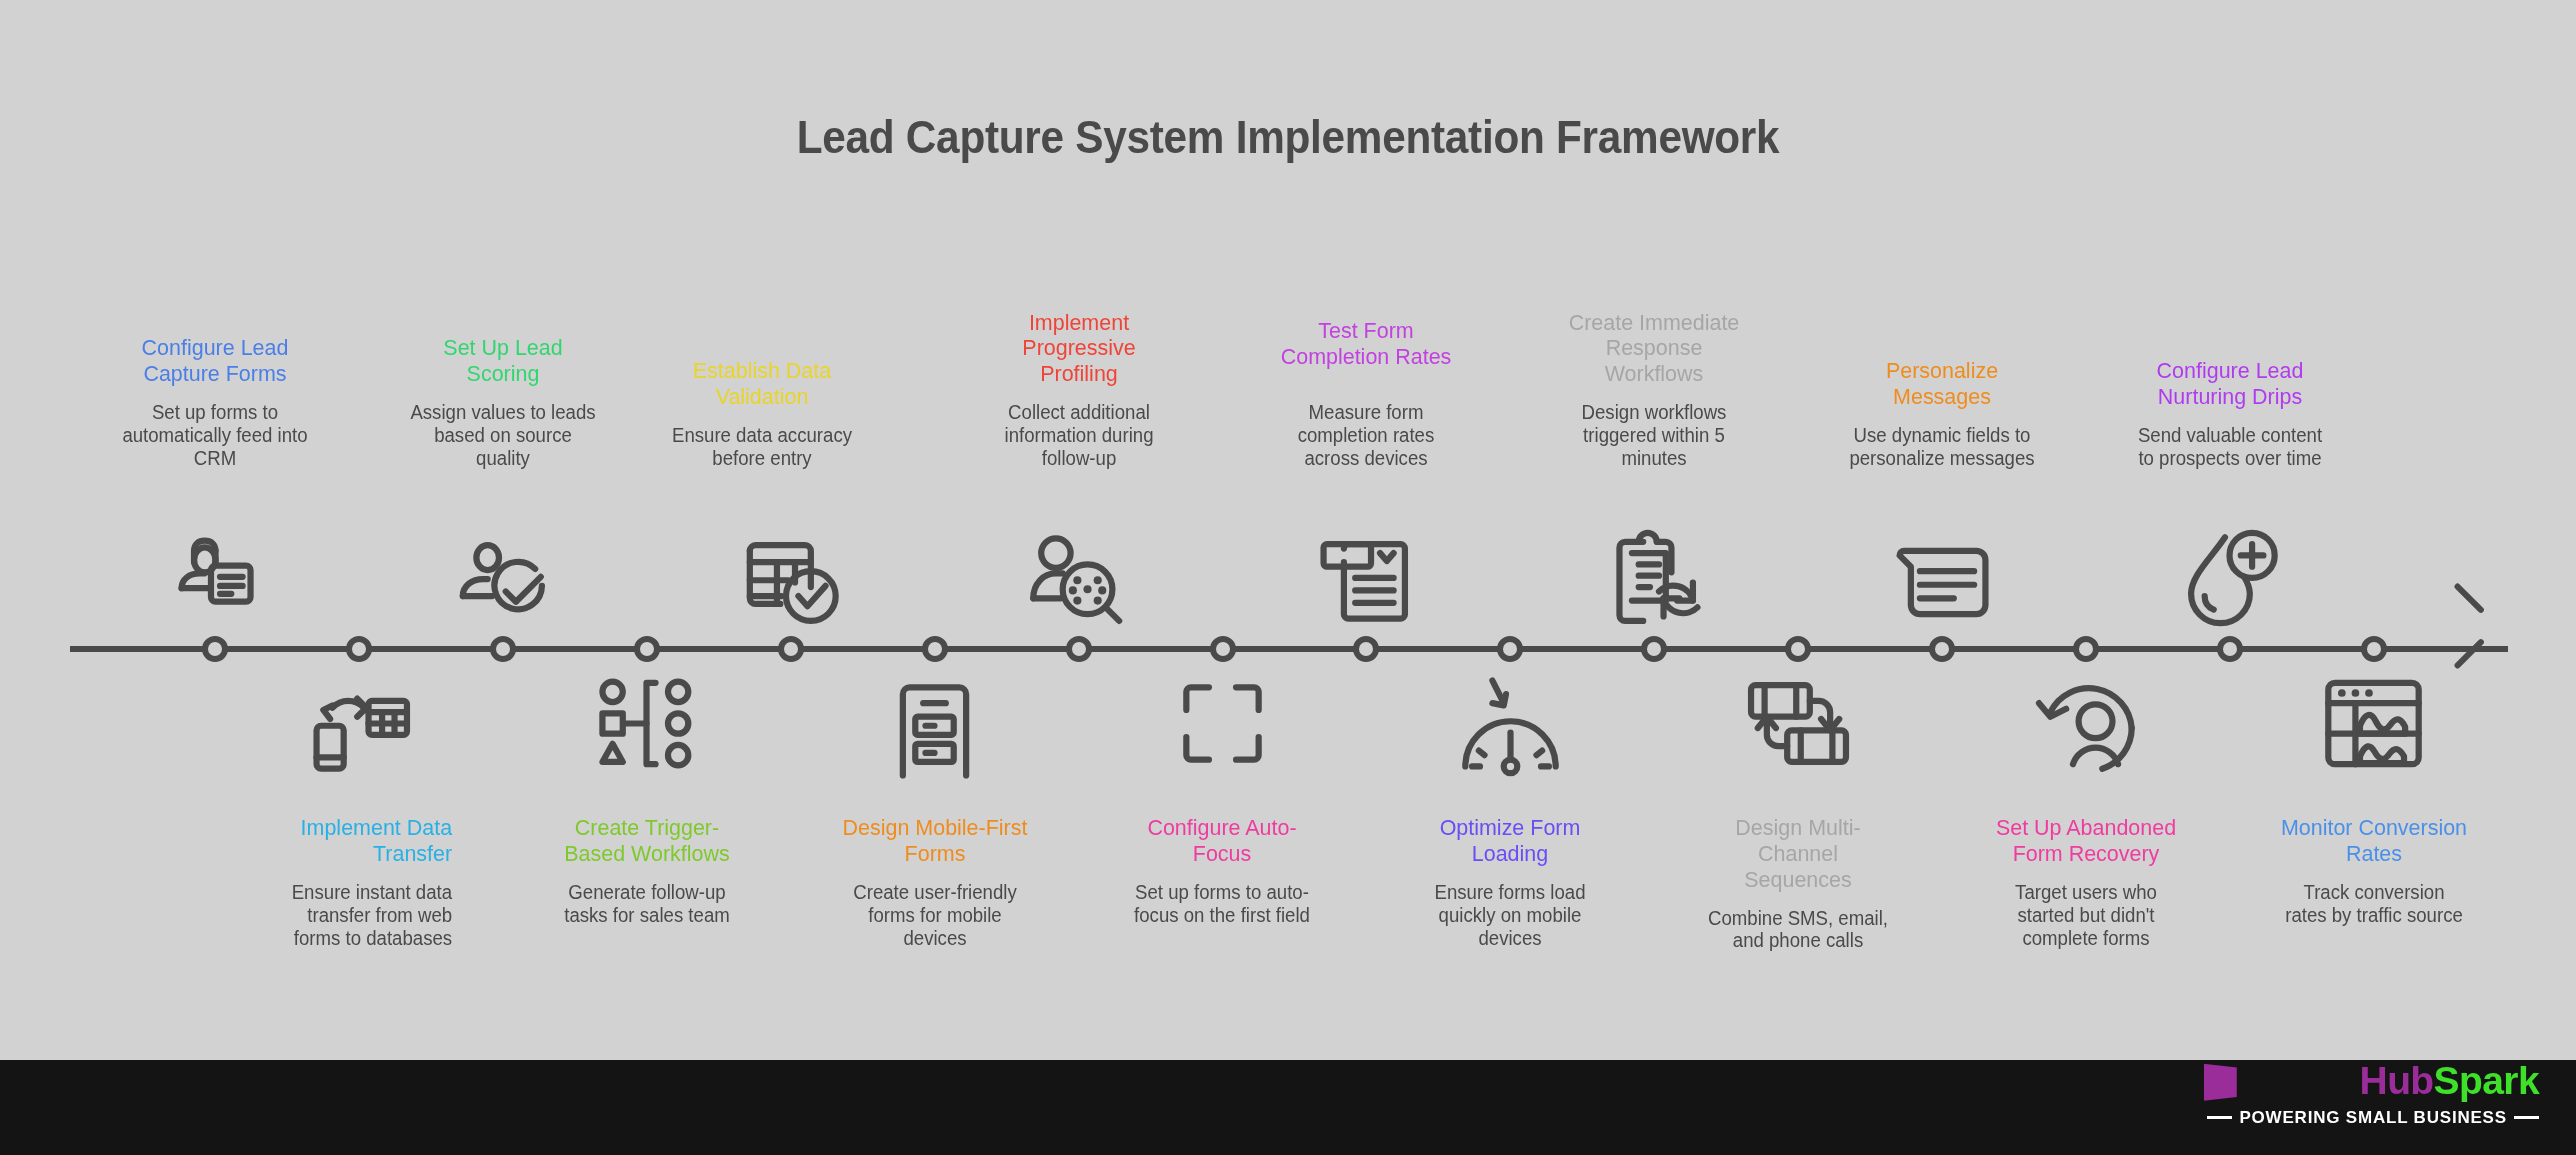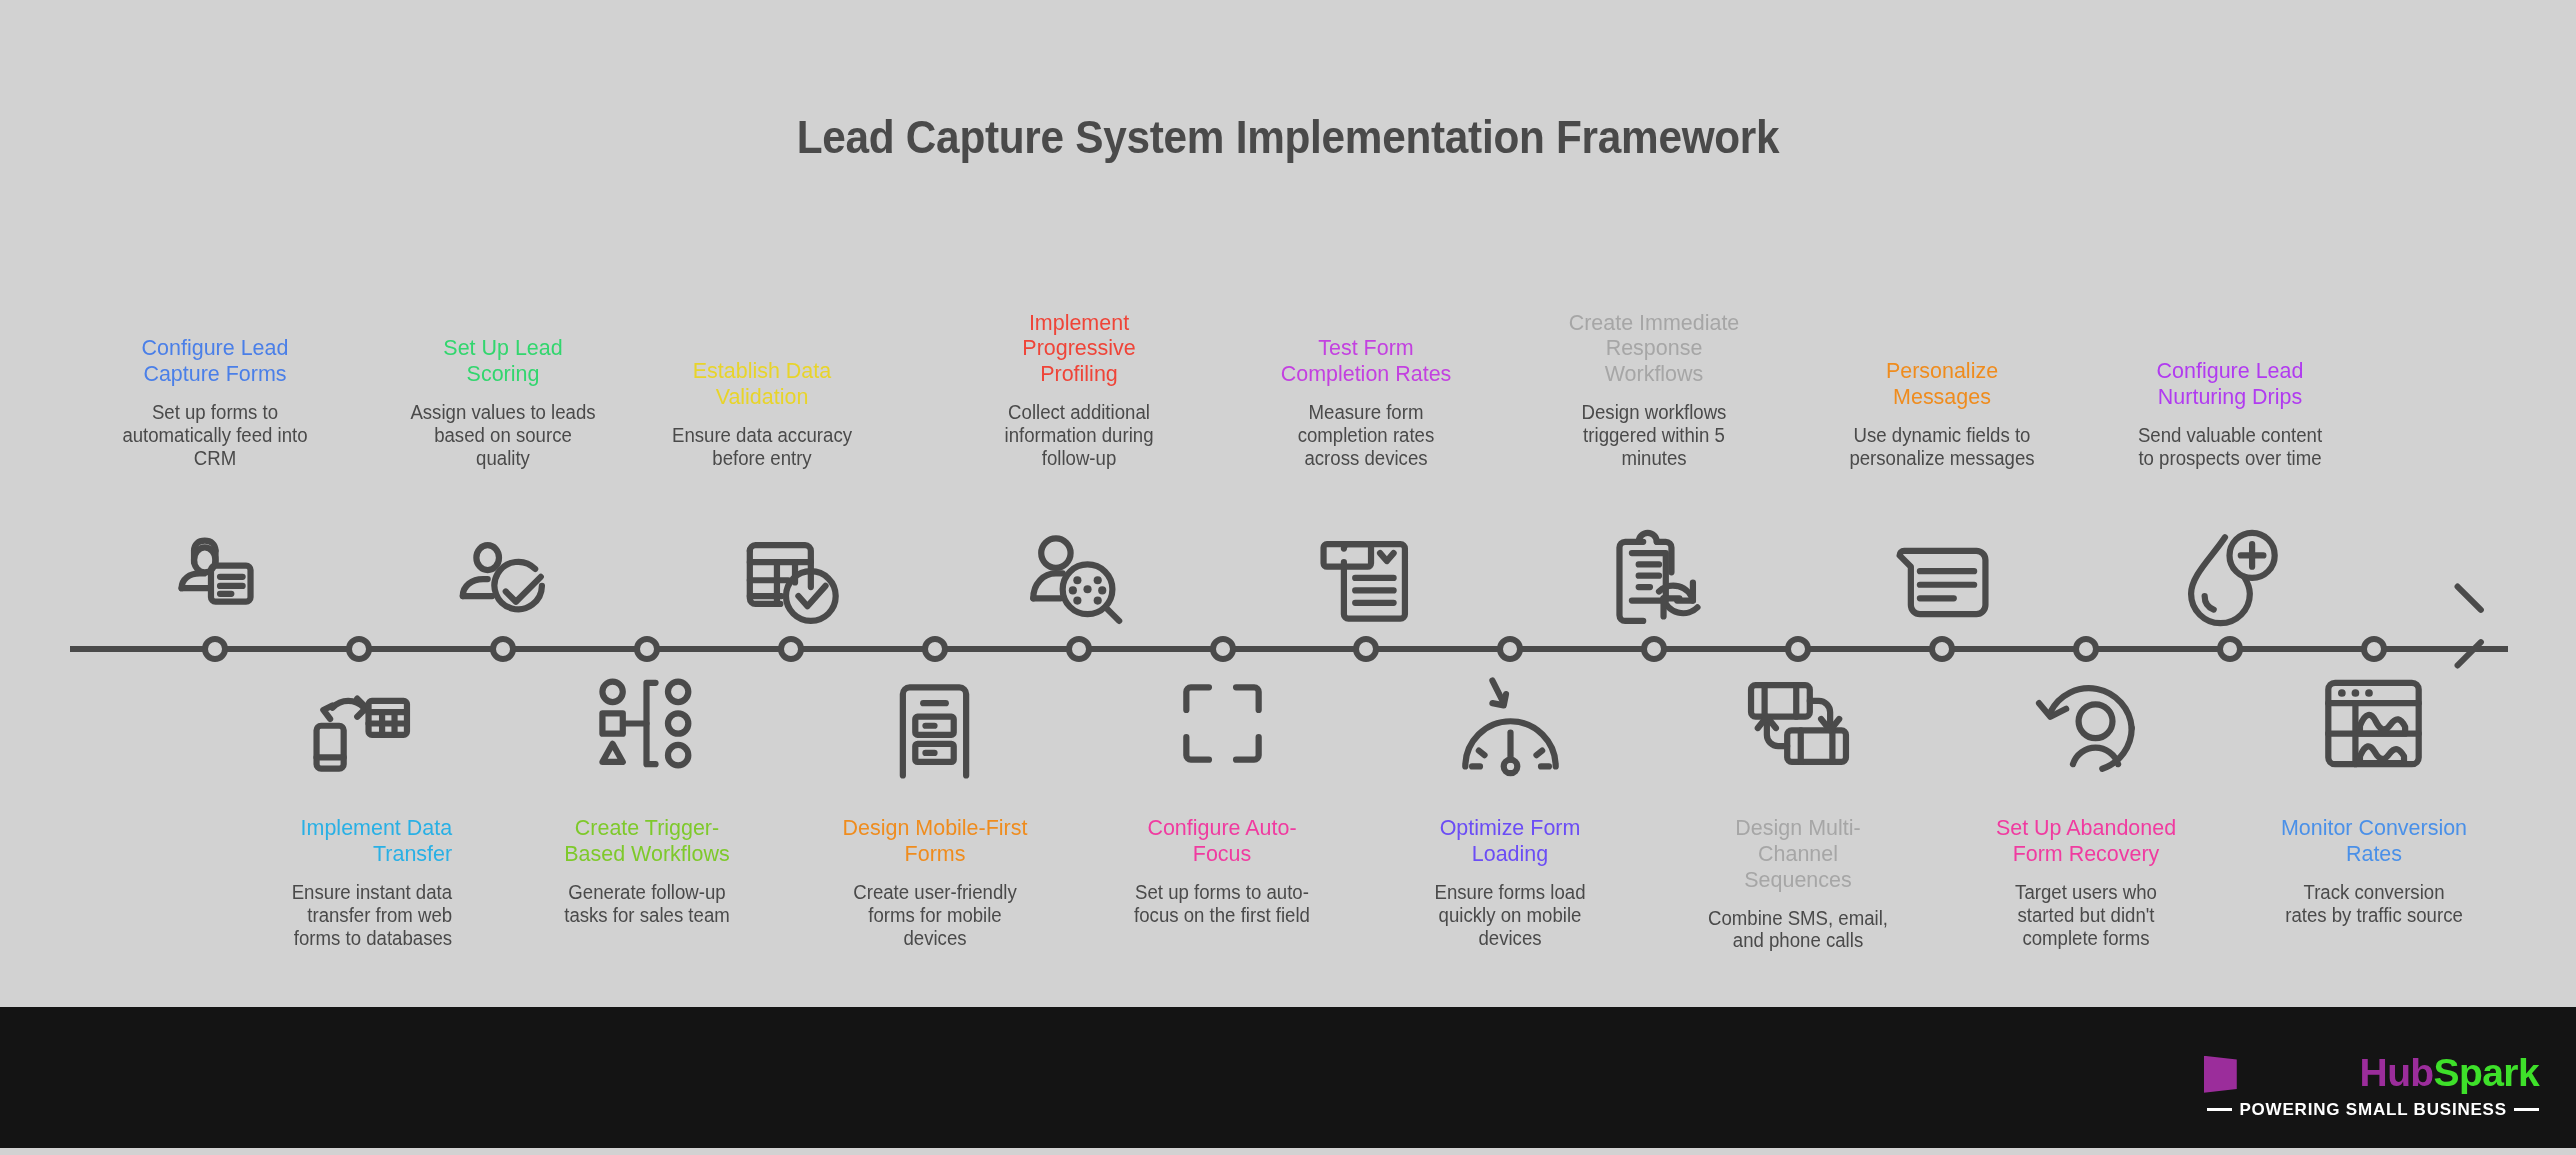--- a/index.html
+++ b/index.html
@@ -86,22 +86,22 @@
     position:absolute;
     width:113px; height:113px;
   }
   .icon.top { top:526px; }
   .icon.bot { top:667px; }
   .icon svg { width:100%; height:100%; display:block; }
 
   
   #footer {
     position:absolute;
-    left:0; bottom:8px;
-    width:2576px; height:141px;
+    left:0; bottom:0;
+    width:2576px; height:96px;
     background:#141414;
   }
   #logo {
     position:absolute;
     right:37px; bottom:28.5px;
     text-align:right;
   }
   #logo-word {
     font-size:39px;
     font-weight:bold;
@@ -187,21 +187,21 @@
         <div class="desc">Create user-friendly forms for mobile devices</div>
       </div>
       <div class="col top" style="left: 981px;">
         <div class="head" style="color: rgb(239, 68, 56);">Implement Progressive Profiling</div>
         <div class="desc">Collect additional information during follow-up</div>
       </div>
       <div class="col bot" style="left: 1124px;">
         <div class="head" style="color: rgb(240, 59, 160);">Configure Auto-Focus</div>
         <div class="desc">Set up forms to auto-focus on the first field</div>
       </div>
-      <div class="col top" style="left: 1268px;">
+      <div class="col top" style="left: 1268px; gap: 17px;">
         <div class="head" style="color: rgb(195, 65, 224);">Test Form Completion Rates</div>
         <div class="desc">Measure form completion rates across devices</div>
       </div>
       <div class="col bot" style="left: 1412px;">
         <div class="head" style="color: rgb(107, 77, 245);">Optimize Form Loading</div>
         <div class="desc">Ensure forms load quickly on mobile devices</div>
       </div>
       <div class="col top" style="left: 1556px;">
         <div class="head" style="color: rgb(166, 166, 166);">Create Immediate Response Workflows</div>
         <div class="desc">Design workflows triggered within 5 minutes</div>

